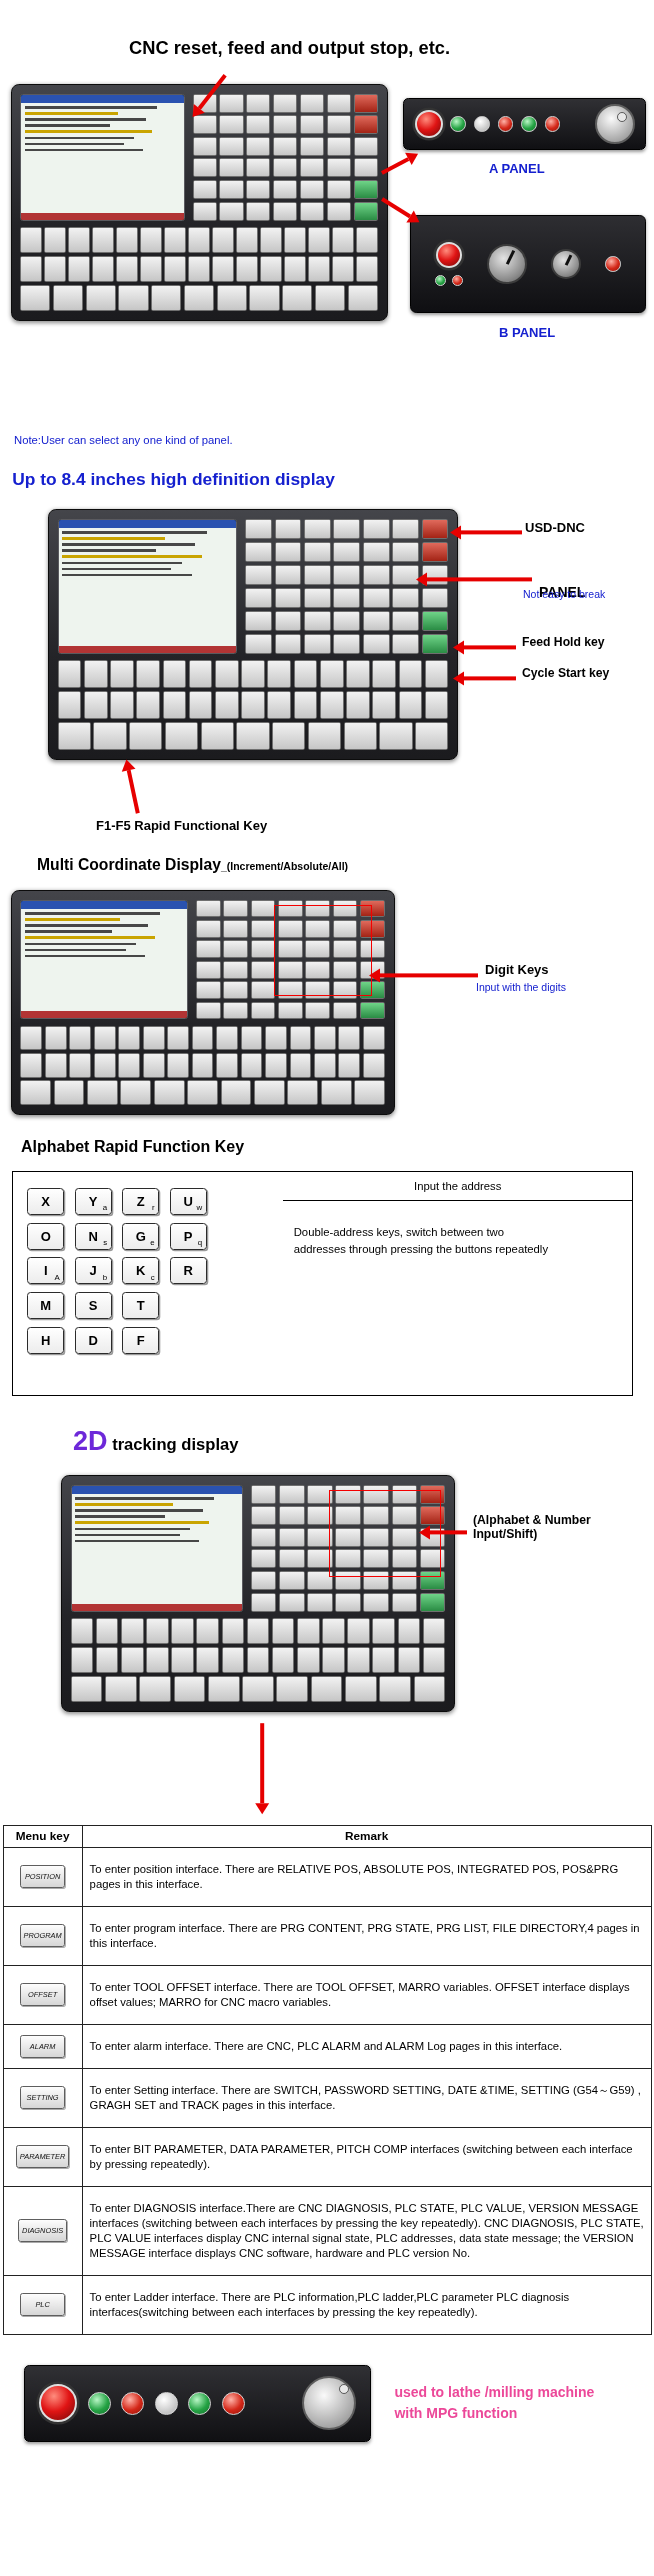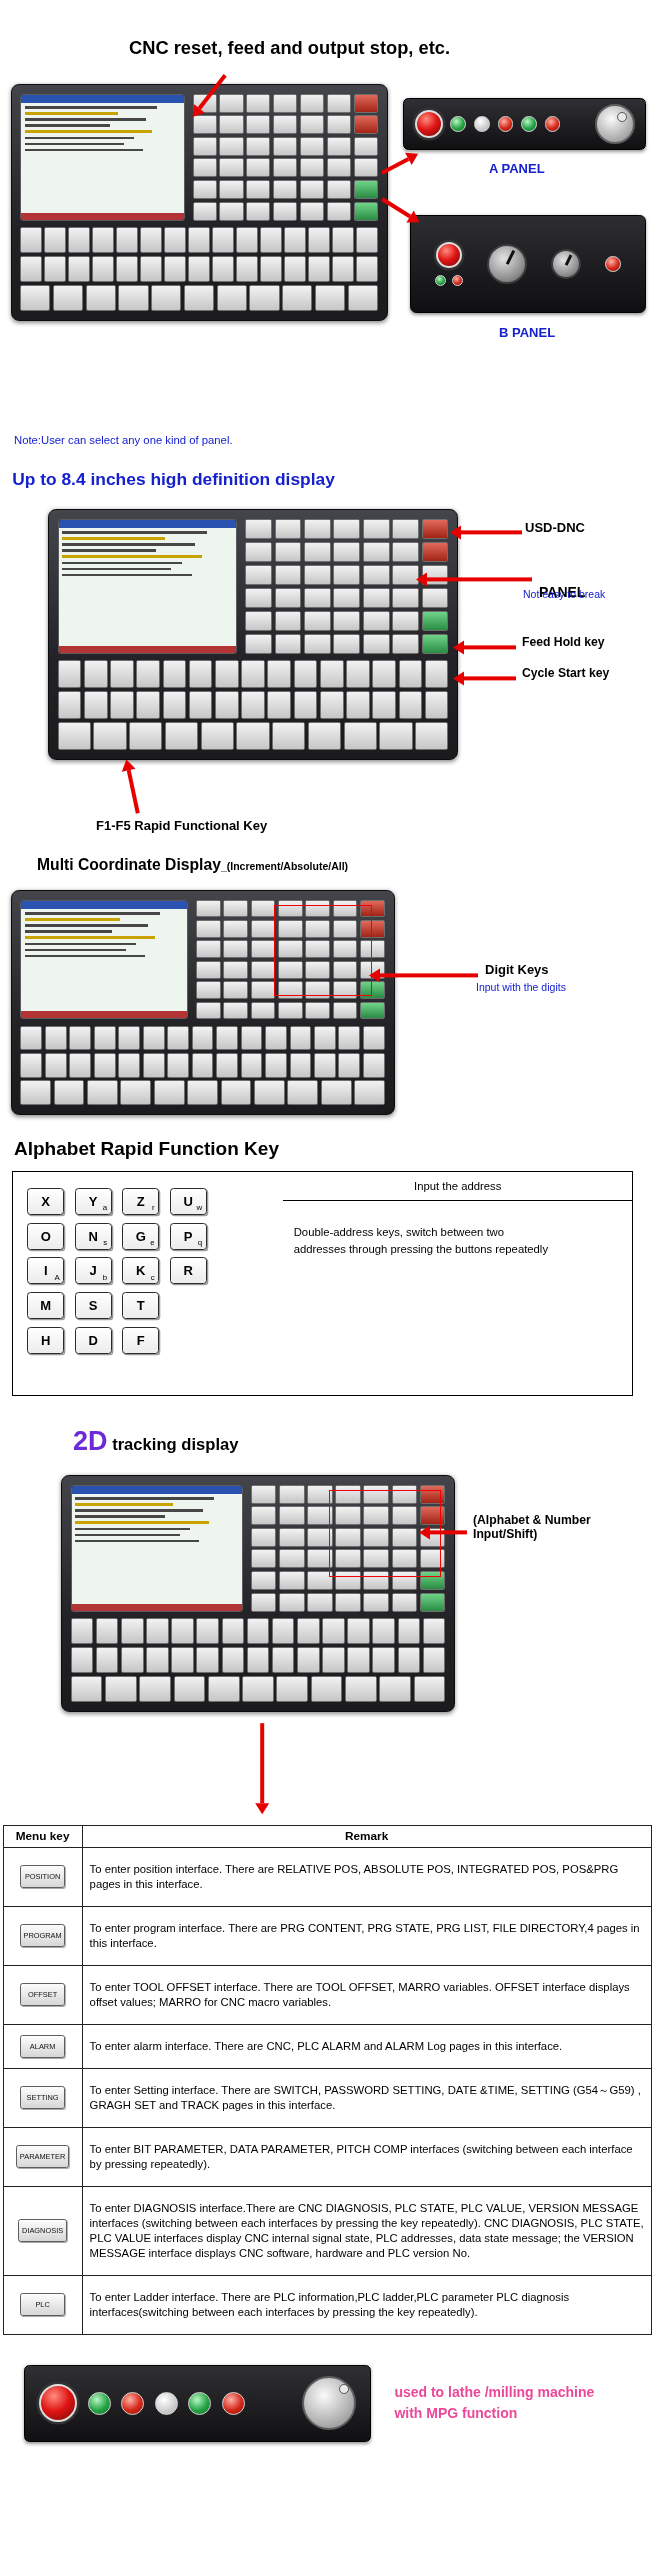--- a/index.html
+++ b/index.html
@@ -83,21 +83,21 @@
   
   .s3 { height:284px; }
   .s3-head { position:absolute; left:37px; top:3.5px; font-size:15.7px; }
   .s3-head .sub { font-size:10.5px; }
   .cnc-3 { left:10.5px; top:38px; width:384px; height:225px; }
   .co-digit { left:485px; top:110px; font-size:13px; font-weight:700; }
   .co-digit-sub { left:476px; top:129px; font-size:10.5px; color:#1520cf; }
 
   
   .s4 { height:288px; }
-  .s4-head { position:absolute; left:14px; top:1.7px; font-size:19px; }
+  .s4-head { position:absolute; left:21px; top:1.7px; font-size:16px; }
   .addr-table { position:absolute; left:12.2px; top:35px; width:621px; min-height:225px;
     border:0.9px solid #000; display:flex; }
   .keys-cell { width:270px; padding:15.7px 7px 7px 14px; }
   .akey-row { display:flex; gap:10.5px; margin-bottom:7.9px; }
   .akey { width:37px; height:27px; border:1.7px solid #2b2b2b; border-radius:3.5px;
     background:linear-gradient(#ffffff,#ececec); display:flex; align-items:center; justify-content:center;
     font-size:13px; font-weight:700; position:relative; box-shadow:1.3px 1.3px 0 #9a9a9a; }
   .akey .as { font-size:7.9px; font-weight:400; position:absolute; right:3.5px; bottom:1.7px; }
   .addr-label-cell { width:66px; border-left:0.9px solid #000; border-right:0.9px solid #000;
     display:flex; align-items:center; justify-content:center; text-align:center; font-size:11.3px; padding:3.5px; }
@@ -111,21 +111,21 @@
   .s5-head .big2d { font-size:27px; font-weight:600; color:#6d28d9; }
   .s5-head .rest { font-size:16.6px; }
   .cnc-4 { left:61px; top:51px; width:394px; height:237px; }
   .co-alpha { left:473px; top:89px; font-size:12.2px; font-weight:600; white-space:pre-line; }
 
   
   .menu-table { border-collapse:collapse; margin:3.5px 2.6px 0 2.6px; width:649px; table-layout:fixed; }
   .menu-table th, .menu-table td { border:0.9px solid #222; }
   .menu-table th { padding:3.5px; font-size:11.8px; }
   .mk-h { width:79px; }
-  .mk-cell { text-align:center; vertical-align:middle; padding:6.1px 3.5px; }
+  .mk-cell { text-align:center; vertical-align:middle; padding:6.1px 3.5px;font-style:italic; }
   .rm-cell { padding:14px 7px; font-size:11.3px; line-height:1.33; }
   .mkey { display:inline-block; border:0.9px solid #5e5e5e; border-bottom-width:1.7px; border-radius:2.6px;
     background:linear-gradient(#fdfdfd,#d6d6d6); padding:6.1px 2.6px; font-size:7.4px; color:#111; min-width:45px;
     box-shadow:0.9px 0.9px 0 #aaa; }
 
   
   .s7 { height:384px; padding-top:30px; }
   .brow { display:flex; align-items:center; gap:23px; margin:0 0 0 24.4px; }
   .brow2 { margin-top:42px; }
   .mpg-panel { width:347px; height:77px; padding:8.7px 14px; gap:10.5px; }

